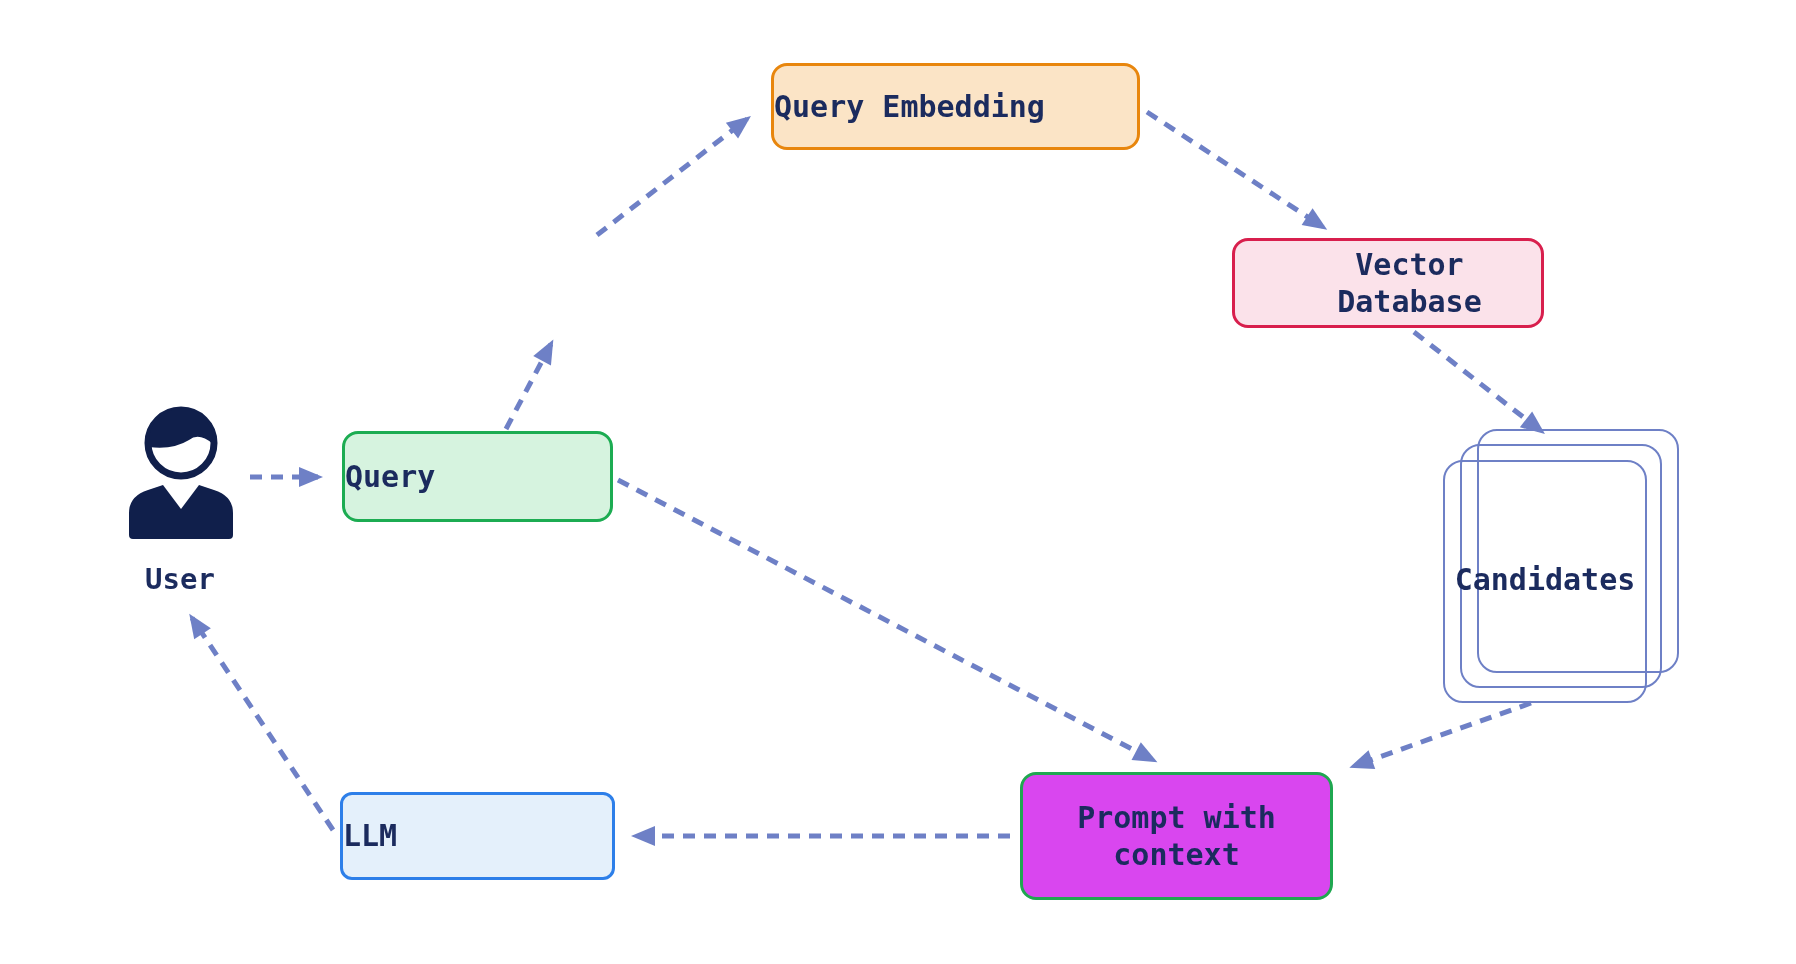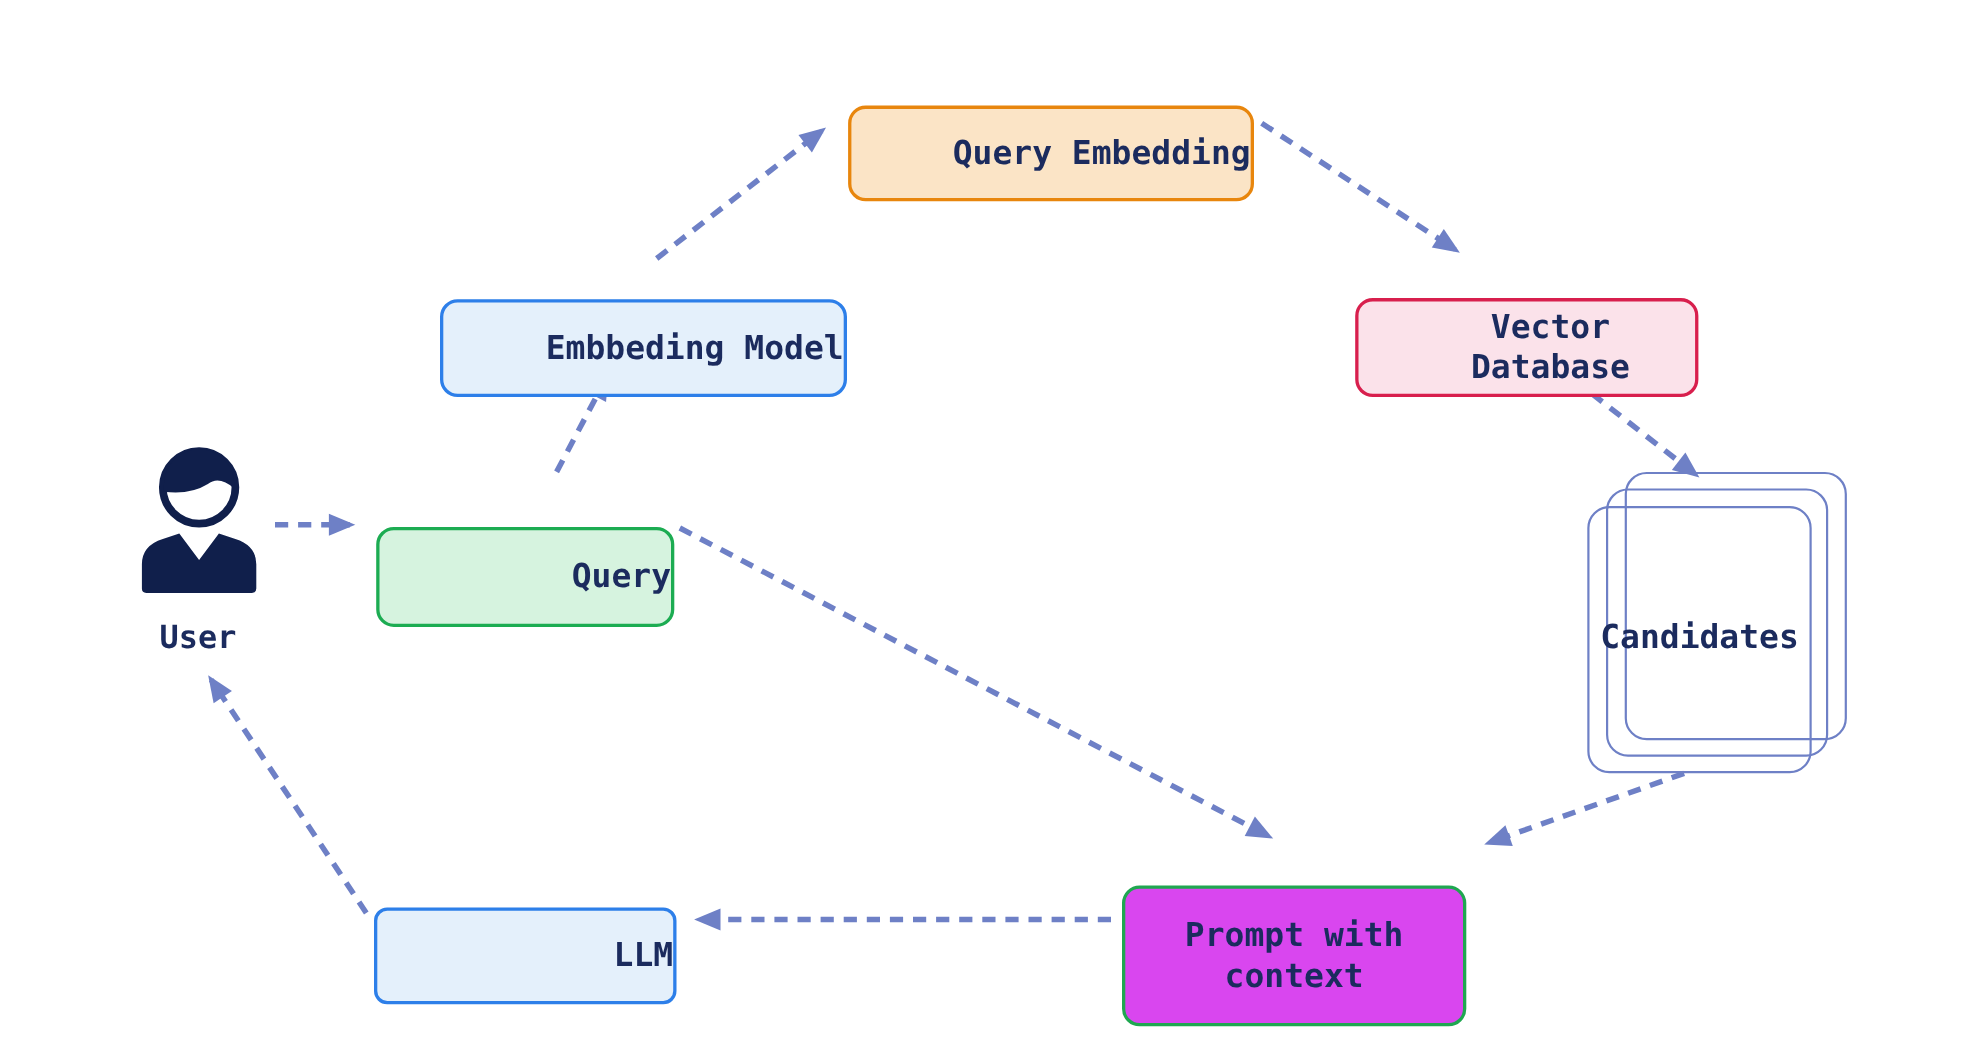--- a/index.html
+++ b/index.html
@@ -16,32 +16,31 @@
     stroke-width:5;
     stroke-dasharray:12 9;
     fill:none;
   }
   .arrowhead{fill:var(--arrow,#6E80C6);}
   .node{
     position:absolute;
     box-sizing:border-box;
     border:3px solid #999;
     border-radius:16px;
-    display:flex;align-items:center;justify-content:flex-end;
+    display:flex;align-items:center;justify-content:flex-start;
     text-align:center;
     font-weight:bold;
     font-size:30px;
     color:var(--ink,#1B2B5E);
     line-height:1.25;
-    margin-top:33px;
   }
   #node-query-embedding{left:771px;top:63px;width:369px;height:87px;}
   #node-embbeding-model{left:400px;top:239px;width:370px;height:89px;}
   #node-vector-database{left:1232px;top:238px;width:312px;height:90px;padding-left:43px;}
-  #node-query{left:342px;top:446px;width:271px;height:91px;}
+  #node-query{left:342px;top:431px;width:271px;height:91px;}
   #node-prompt{left:1020px;top:772px;width:313px;height:128px;padding:0 20px;}
   #node-llm{left:340px;top:792px;width:275px;height:88px;}
   .card{
     position:absolute;
     box-sizing:border-box;
     border:2.5px solid var(--arrow,#6E80C6);
     border-radius:20px;
     background:transparent;
   }
   #card-back{left:1477px;top:429px;width:202px;height:244px;}
@@ -93,23 +92,20 @@
 
       <path d="M11,132 l0,-22 q0,-17 19,-23 l15,-5 18,24 18,-24 15,5 q19,6 19,23 l0,22 q0,4 -4,4 l-96,0 q-4,0 -4,-4 Z"></path>
     </g>
   </svg>
   <div id="user-label">User</div>
 
   <div class="node" id="node-query" style="background: rgb(214, 243, 223); border-color: rgb(28, 172, 82);">
     <span>Query</span>
   </div>
 
-  <div class="node" id="node-embbeding-model" style="background: rgb(228, 240, 251); border-color: rgb(45, 127, 233);">
-    <span>Embbeding Model</span>
-  </div>
 
   <div class="node" id="node-query-embedding" style="background: rgb(251, 228, 198); border-color: rgb(232, 134, 13);">
     <span>Query Embedding</span>
   </div>
 
   <div class="node" id="node-vector-database" style="background: rgb(251, 226, 234); border-color: rgb(216, 31, 77);">
     <span>Vector Database</span>
   </div>
 
   <div class="card" id="card-back" style="border-color: rgb(110, 128, 198);"></div>

